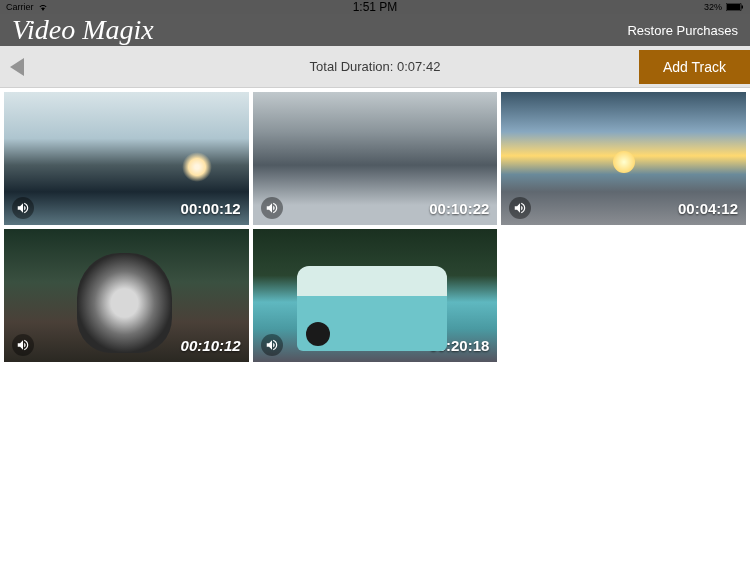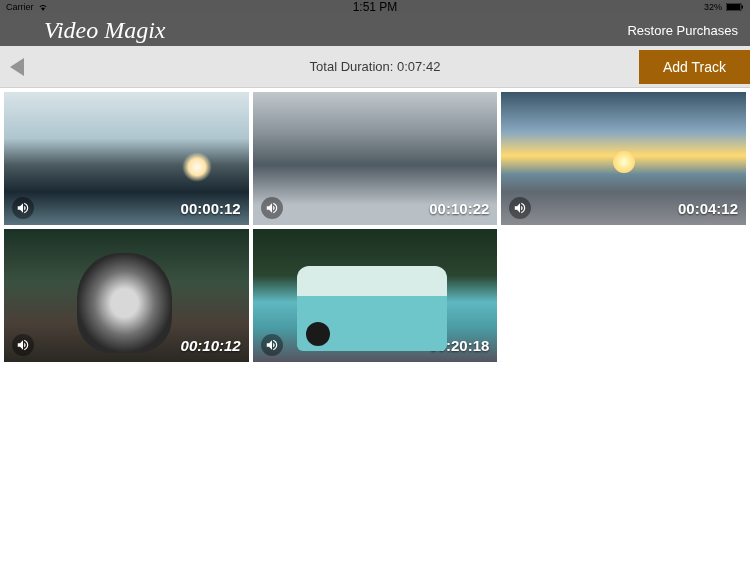--- a/index.html
+++ b/index.html
@@ -41,23 +41,22 @@
       height: 32px;
       display: flex;
       align-items: center;
       justify-content: space-between;
       padding: 0 12px;
     }
     .app-title {
       font-family: 'Brush Script MT', cursive;
       font-style: italic;
       color: #ffffff;
-      font-size: 24px;
+      font-size: 28px;
       font-weight: 500;
-      margin-left: 32px;
     }
     .restore-btn {
       color: #ffffff;
       font-size: 13px;
       font-weight: 500;
       cursor: pointer;
     }
     .sub-header {
       background: #e5e5e5;
       height: 42px;

